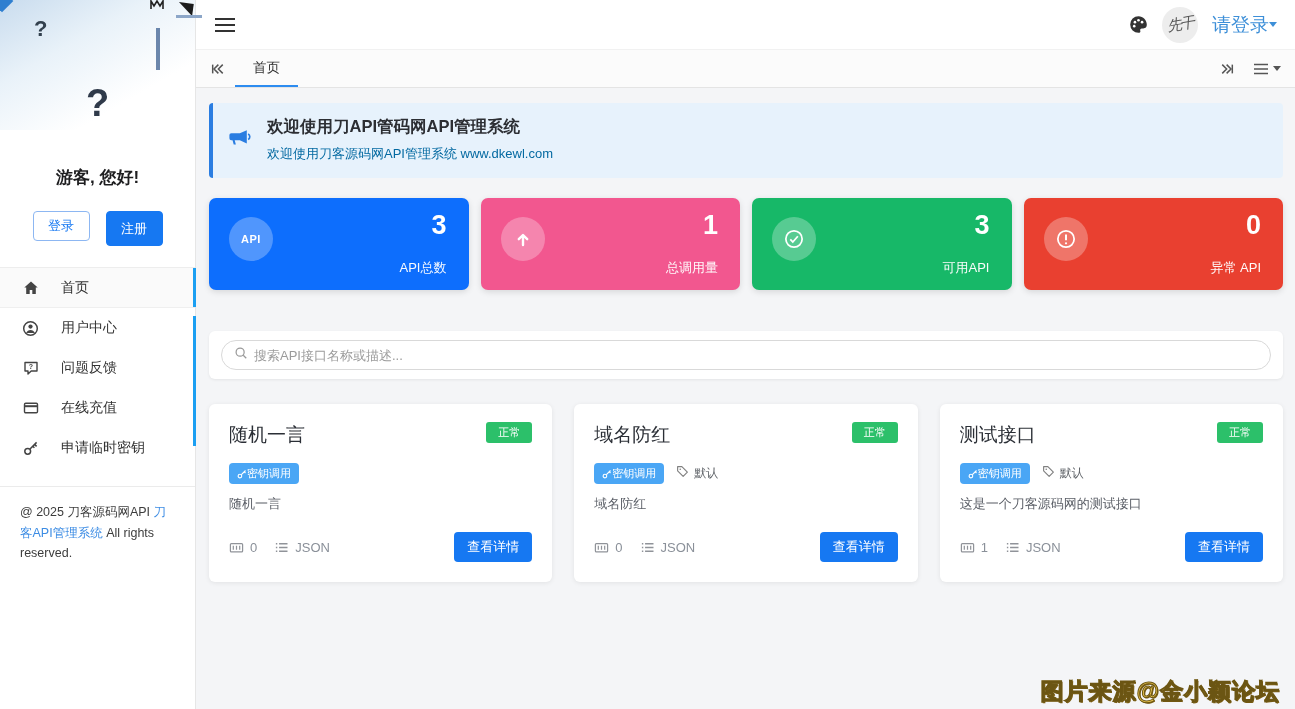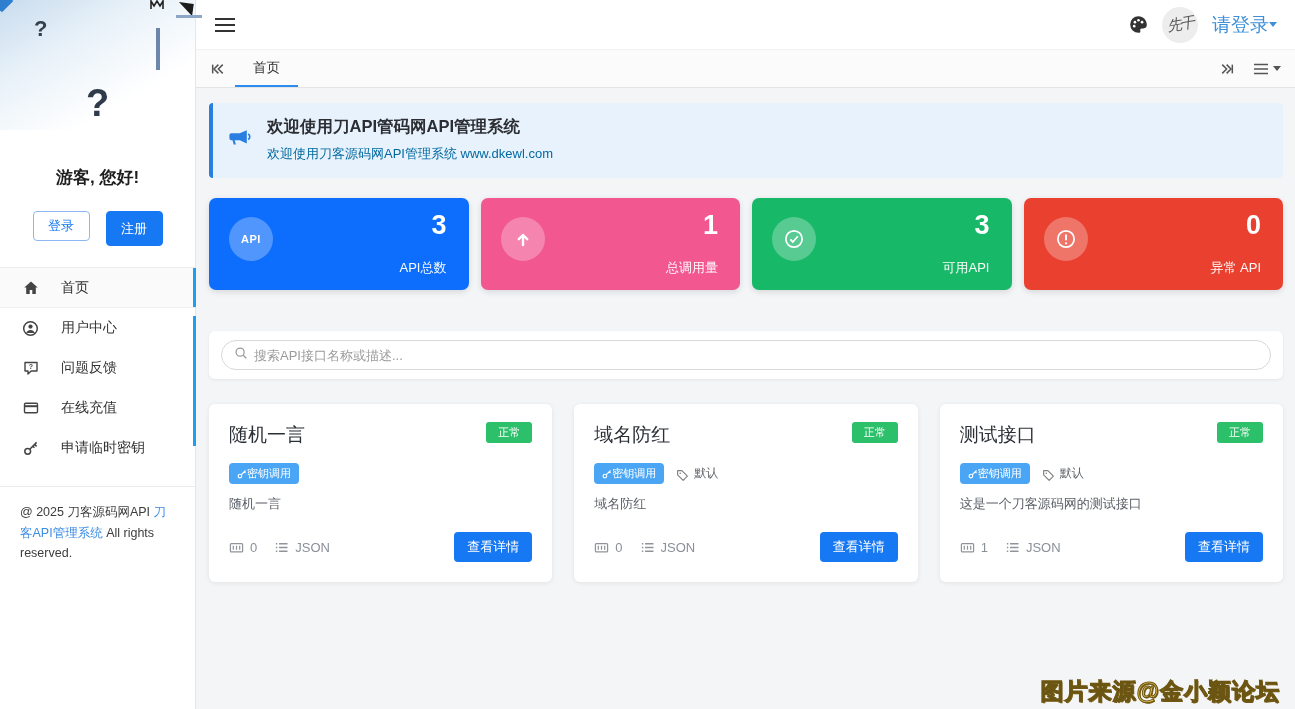--- a/index.html
+++ b/index.html
@@ -93,21 +93,21 @@
 
   .cards { display:flex; gap:22px; align-items:flex-start; }
   .api-card { flex:1; background:#fff; border-radius:6px; box-shadow:0 1px 5px rgba(0,0,0,.08);
     padding:18px 20px 20px; }
   .card-top { display:flex; align-items:flex-start; justify-content:space-between; }
   .card-title { font-size:19px; color:#2b2f36; font-weight:500; }
   .status-badge { background:#2cc06a; color:#fff; font-size:11px; padding:3px 12px; border-radius:3px; }
   .badge-row { display:flex; align-items:center; gap:12px; margin:15px 0 11px; }
   .key-badge { background:#4aa6f5; color:#fff; font-size:11px; padding:3px 8px; border-radius:4px;
     display:inline-flex; align-items:center; }
-  .tag-chip { display:inline-flex; align-items:flex-end; gap:5px; color:#5f6368; font-size:12px; }
+  .tag-chip { display:inline-flex; align-items:flex-start; gap:5px; color:#5f6368; font-size:12px; }
   .card-desc { font-size:13px; color:#5a5e66; margin-bottom:19px; }
   .card-footer { display:flex; align-items:center; }
   .meta { display:flex; align-items:center; gap:6px; color:#8a9099; font-size:13px; margin-right:17px; }
   .detail-btn { margin-left:auto; background:#1678f2; color:#fff; border:none; font-size:13px;
     padding:6px 13px; border-radius:4px; cursor:pointer; font-family:inherit; }
 
   .watermark { position:absolute; right:15px; bottom:2px; font-size:23px; font-weight:bold;
     color:#e9c34c; -webkit-text-stroke:1px #6b5513; letter-spacing:1px;
     text-shadow:1px 1px 0 #7a5c10; }
 </style>

